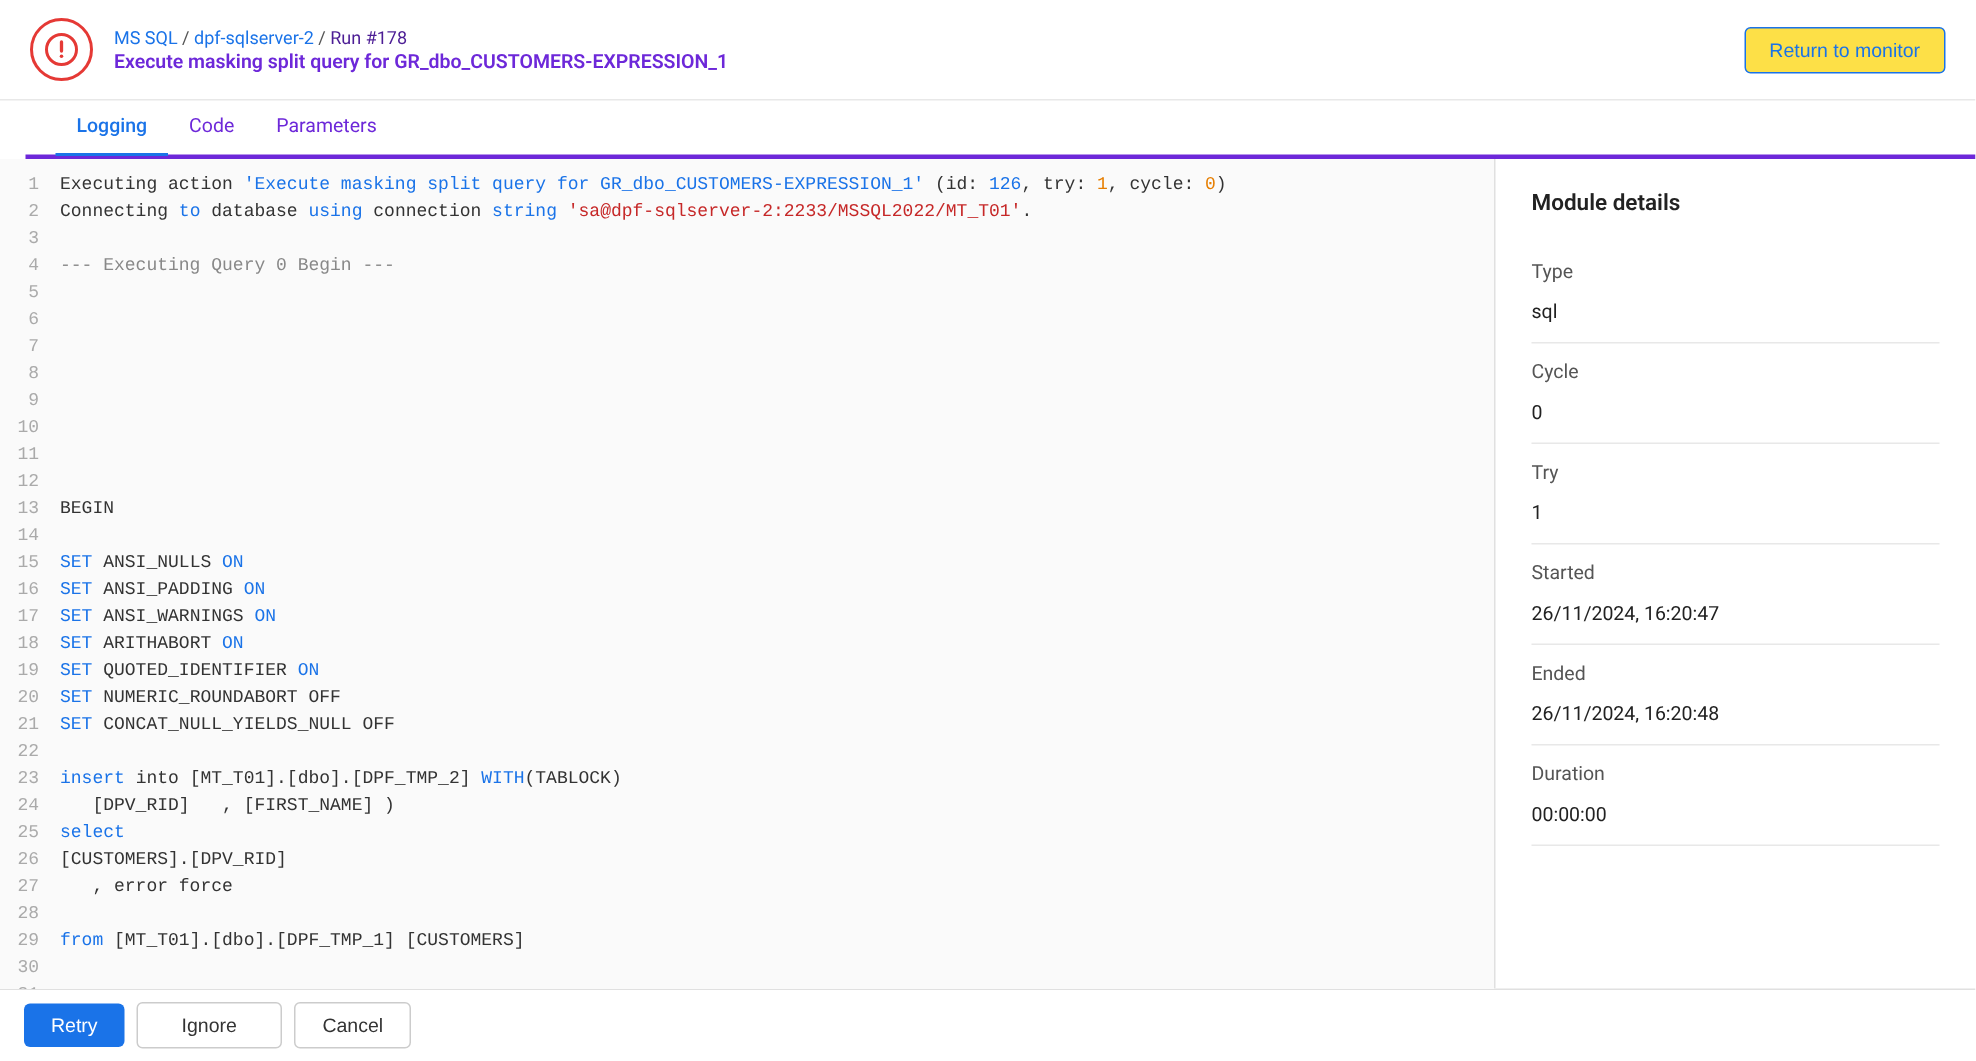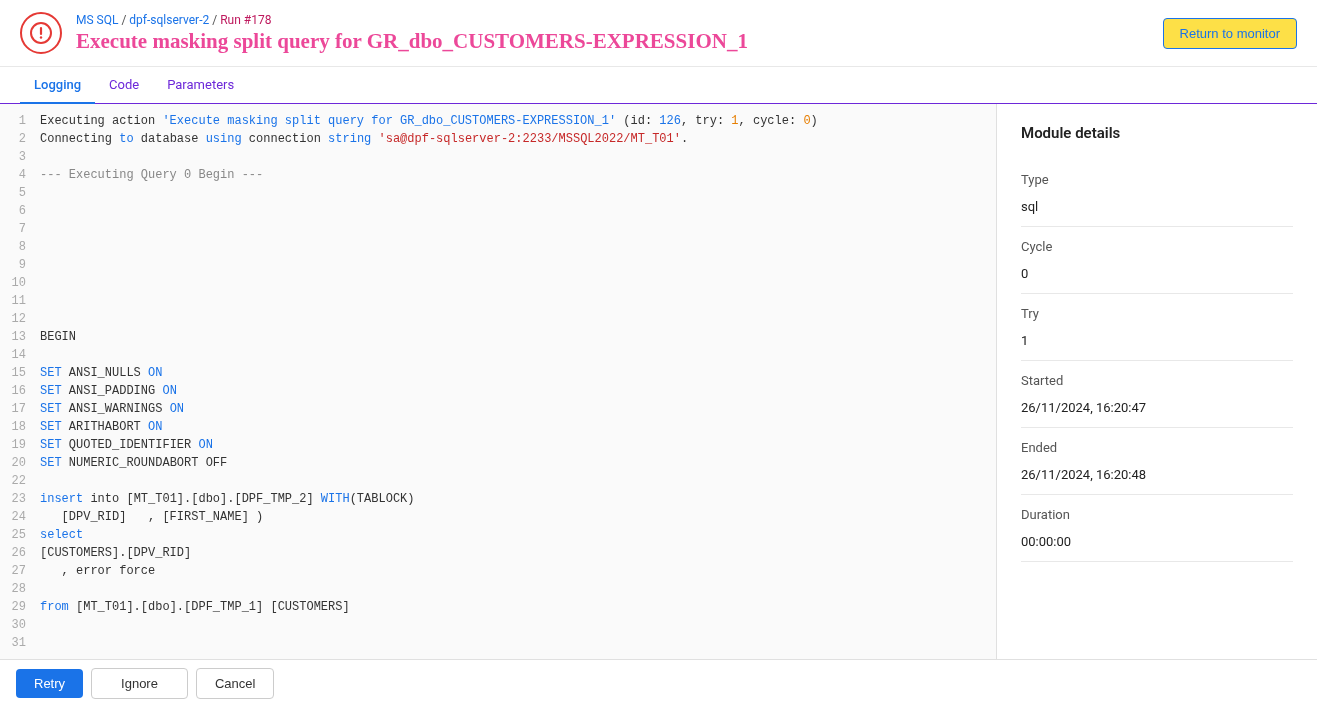--- a/index.html
+++ b/index.html
@@ -48,42 +48,42 @@
       gap: 2px;
     }
     .breadcrumb {
       font-size: 12px;
       color: #1a73e8;
     }
     .breadcrumb span {
       color: #555;
     }
     .page-title {
-      font-size: 21px;
+      font-size: 13px;
       font-weight: 600;
-      color: #ec4899;
-      font-family: Liberation Serif, serif;
+      color: #6d28d9;
     }
     .return-btn {
       border: 1px solid #1a73e8;
       background: #fde047;
       color: #1a73e8;
       padding: 7px 16px;
       border-radius: 4px;
       cursor: pointer;
       font-size: 13px;
       font-weight: 500;
     }
 
     
     .tabs {
       display: flex;
-      border-bottom: 1px solid #6d28d9;
+      border-bottom: 3px solid #6d28d9;
       padding: 0 20px;
       flex-shrink: 0;
+      margin-left: 17px;
     }
     .tab {
       padding: 10px 14px;
       cursor: pointer;
       font-size: 13px;
       color: #6d28d9;
       border-bottom: 2px solid transparent;
       margin-bottom: -1px;
     }
     .tab.active {
@@ -216,21 +216,21 @@
         <line x1="12" y1="7" x2="12" y2="13" stroke="#e53935" stroke-width="2.2" stroke-linecap="round"></line>
         <circle cx="12" cy="16.5" r="1.2" fill="#e53935"></circle>
       </svg>
     </div>
     <div class="header-title-block">
       <div class="breadcrumb">
         <span style="color:#1a73e8;cursor:pointer">MS SQL</span>
         <span> / </span>
         <span style="color:#1a73e8;cursor:pointer">dpf-sqlserver-2</span>
         <span> / </span>
-        <span style="color:#be185d;cursor:pointer">Run #178</span>
+        <span style="color:#4c1d95;cursor:pointer">Run #178</span>
       </div>
       <div class="page-title">Execute masking split query for GR_dbo_CUSTOMERS-EXPRESSION_1</div>
     </div>
   </div>
   <button class="return-btn">Return to monitor</button>
 </div>
 
 <div class="tabs">
   <div class="tab active">Logging</div>
   <div class="tab">Code</div>
@@ -315,20 +315,24 @@
     </div>
     <div class="log-line">
       <span class="line-num">19</span>
       <span class="line-content"><span class="kw-blue">SET</span> QUOTED_IDENTIFIER <span class="kw-blue">ON</span></span>
     </div>
     <div class="log-line">
       <span class="line-num">20</span>
       <span class="line-content"><span class="kw-blue">SET</span> NUMERIC_ROUNDABORT OFF</span>
     </div>
     <div class="log-line">
+      <span class="line-num">21</span>
+      <span class="line-content"><span class="kw-blue">SET</span> CONCAT_NULL_YIELDS_NULL OFF</span>
+    </div>
+    <div class="log-line">
       <span class="line-num">22</span>
       <span class="line-content"></span>
     </div>
     <div class="log-line">
       <span class="line-num">23</span>
       <span class="line-content"><span class="kw-blue">insert</span> into [MT_T01].[dbo].[DPF_TMP_2] <span class="kw-blue">WITH</span>(TABLOCK)</span>
     </div>
     <div class="log-line">
       <span class="line-num">24</span>
       <span class="line-content">   [DPV_RID]   , [FIRST_NAME] )</span>

